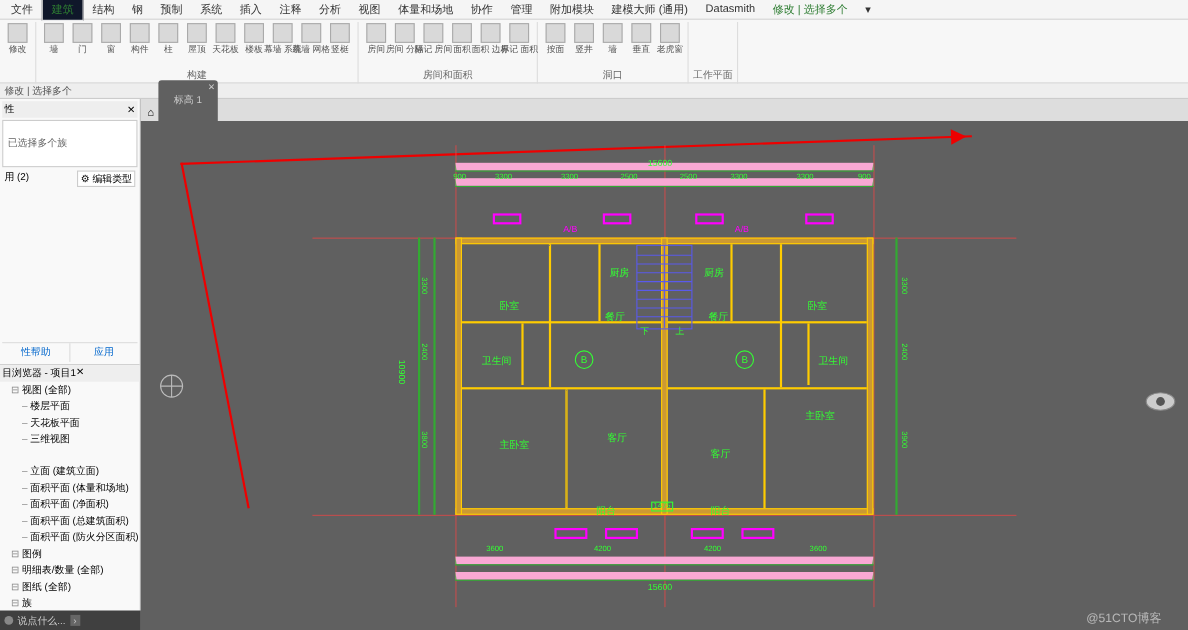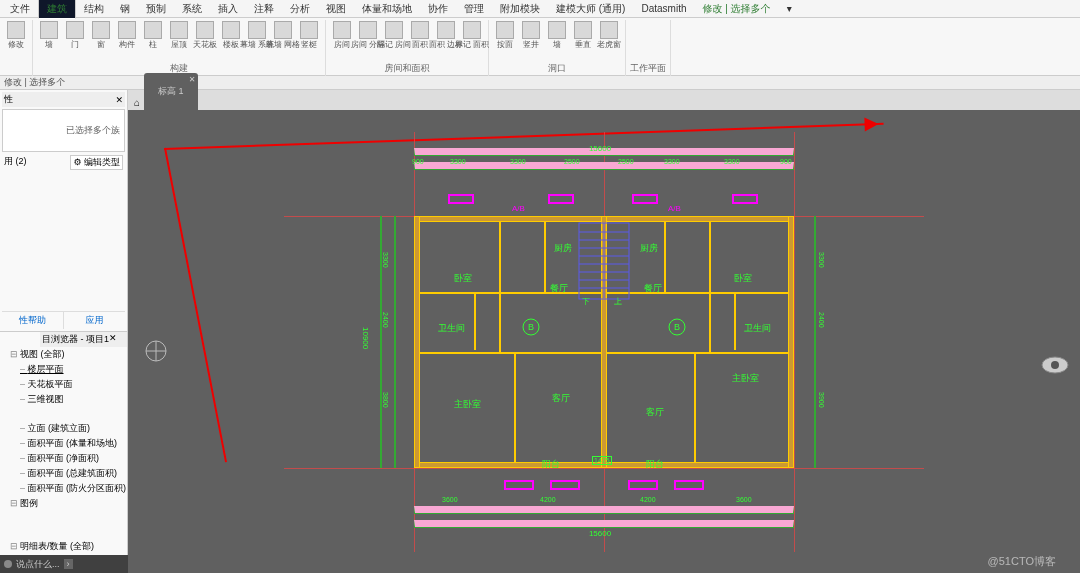--- a/index.html
+++ b/index.html
@@ -18,29 +18,29 @@
   .rbtn .lbl { font-size: 8px; color: #555; margin-top: 1px; white-space: nowrap; text-align:center; line-height:9px;}
   .rgroup .glbl { font-size: 9px; color: #666; margin-top: auto; padding-bottom: 1px; }
 
   .qat { height: 14px; background: #eee; border-bottom: 1px solid #ccc; font-size: 9px; color: #555; padding-left: 2px; display:flex; align-items:center;}
   .qat span:last-child{margin-left:2px;}
 
   .workspace { display: flex; height: calc(573px - 18px - 58px - 14px); }
   .sidepanel { width: 128px; background: #f9f9f9; border-right: 1px solid #ccc; display:flex; flex-direction:column;}
   .props { border-bottom:1px solid #ccc; padding:2px; font-size:9px;}
   .props .hdr{display:flex; justify-content:space-between; align-items:center; background:#eee; padding:1px 2px;}
-  .props .sel{padding:14px 4px; background:#fff; border:1px solid #ccc; margin:2px 0; text-align:right; color:#666;}
+  .props .sel{padding:14px 4px; background:#fff; border:1px solid #ccc; margin:2px 0; text-align:left; color:#666;}
   .props .row{display:flex; justify-content:space-between; padding:1px 2px;}
   .props .row .etype{border:1px solid #ccc; padding:0 2px; background:#fff;}
   .phelp{display:flex; border-top:1px solid #ddd;}
   .phelp div{flex:1; text-align:center; font-size:9px; padding:2px 0; color:#0066cc;}
   .phelp div:first-child{border-right:1px solid #ddd;}
 
   .browser{flex:1; font-size:9px; overflow:hidden;}
-  .browser .bhdr{background:#eee; padding:1px 2px; display:flex; margin-left:40px;}
+  .browser .bhdr{background:#eee; padding:1px 2px; display:flex; }
   .browser ul{list-style:none; padding-left:10px;}
   .browser li{padding:1px 0; white-space:nowrap; cursor:pointer;}
   .browser li::before{content:"⊟ "; color:#888;}
   .browser li.leaf::before{content:"– ";}
 
   .statusbar{height:18px; background:#404040; color:#ccc; font-size:9px; display:flex; align-items:center; padding:0 4px; position:absolute; bottom:0; left:0; width:128px;}
   .statusbar .dot{width:8px;height:8px;border-radius:50%;background:#888;margin-right:4px;}
 
   .canvas-wrap{flex:1; background:#606060; position:relative;}
   .tabbar{height:20px; background:#ddd; display:flex; align-items:end; padding-left:2px;}
@@ -239,30 +239,30 @@
         <div>应用</div>
       </div>
     </div>
     <div class="browser">
       <div class="bhdr">
         <span>目浏览器 - 项目1</span>
         <span>✕</span>
       </div>
       <ul id="btree">
           <li style="padding-left: 0px;">视图 (全部)</li>
-          <li class="leaf" style="padding-left: 10px; text-decoration: underline;">楼层平面</li>
+          <li class="leaf" style="padding-left: 10px;">楼层平面</li>
           <li class="leaf" style="padding-left: 10px;">天花板平面</li>
           <li class="leaf" style="padding-left: 10px;">三维视图</li>
           <li class="leaf" style="padding-left: 10px; margin-top: 14px;">立面 (建筑立面)</li>
           <li class="leaf" style="padding-left: 10px;">面积平面 (体量和场地)</li>
           <li class="leaf" style="padding-left: 10px;">面积平面 (净面积)</li>
           <li class="leaf" style="padding-left: 10px;">面积平面 (总建筑面积)</li>
           <li class="leaf" style="padding-left: 10px;">面积平面 (防火分区面积)</li>
           <li style="padding-left: 0px;">图例</li>
-          <li style="padding-left: 0px; margin-top: 28px;">明细表/数量 (全部)</li>
+          <li style="padding-left: 0px;">明细表/数量 (全部)</li>
           <li style="padding-left: 0px;">图纸 (全部)</li>
           <li style="padding-left: 0px;">族</li>
           <li style="padding-left: 0px;">组</li>
           <li class="leaf" style="padding-left: 0px;">Revit 链接</li>
         </ul>
     </div>
     <div class="statusbar">
       <span class="dot"></span>
       <span>说点什么...</span>
       <span style="margin-left:4px;background:#666;padding:0 3px;">›</span>

